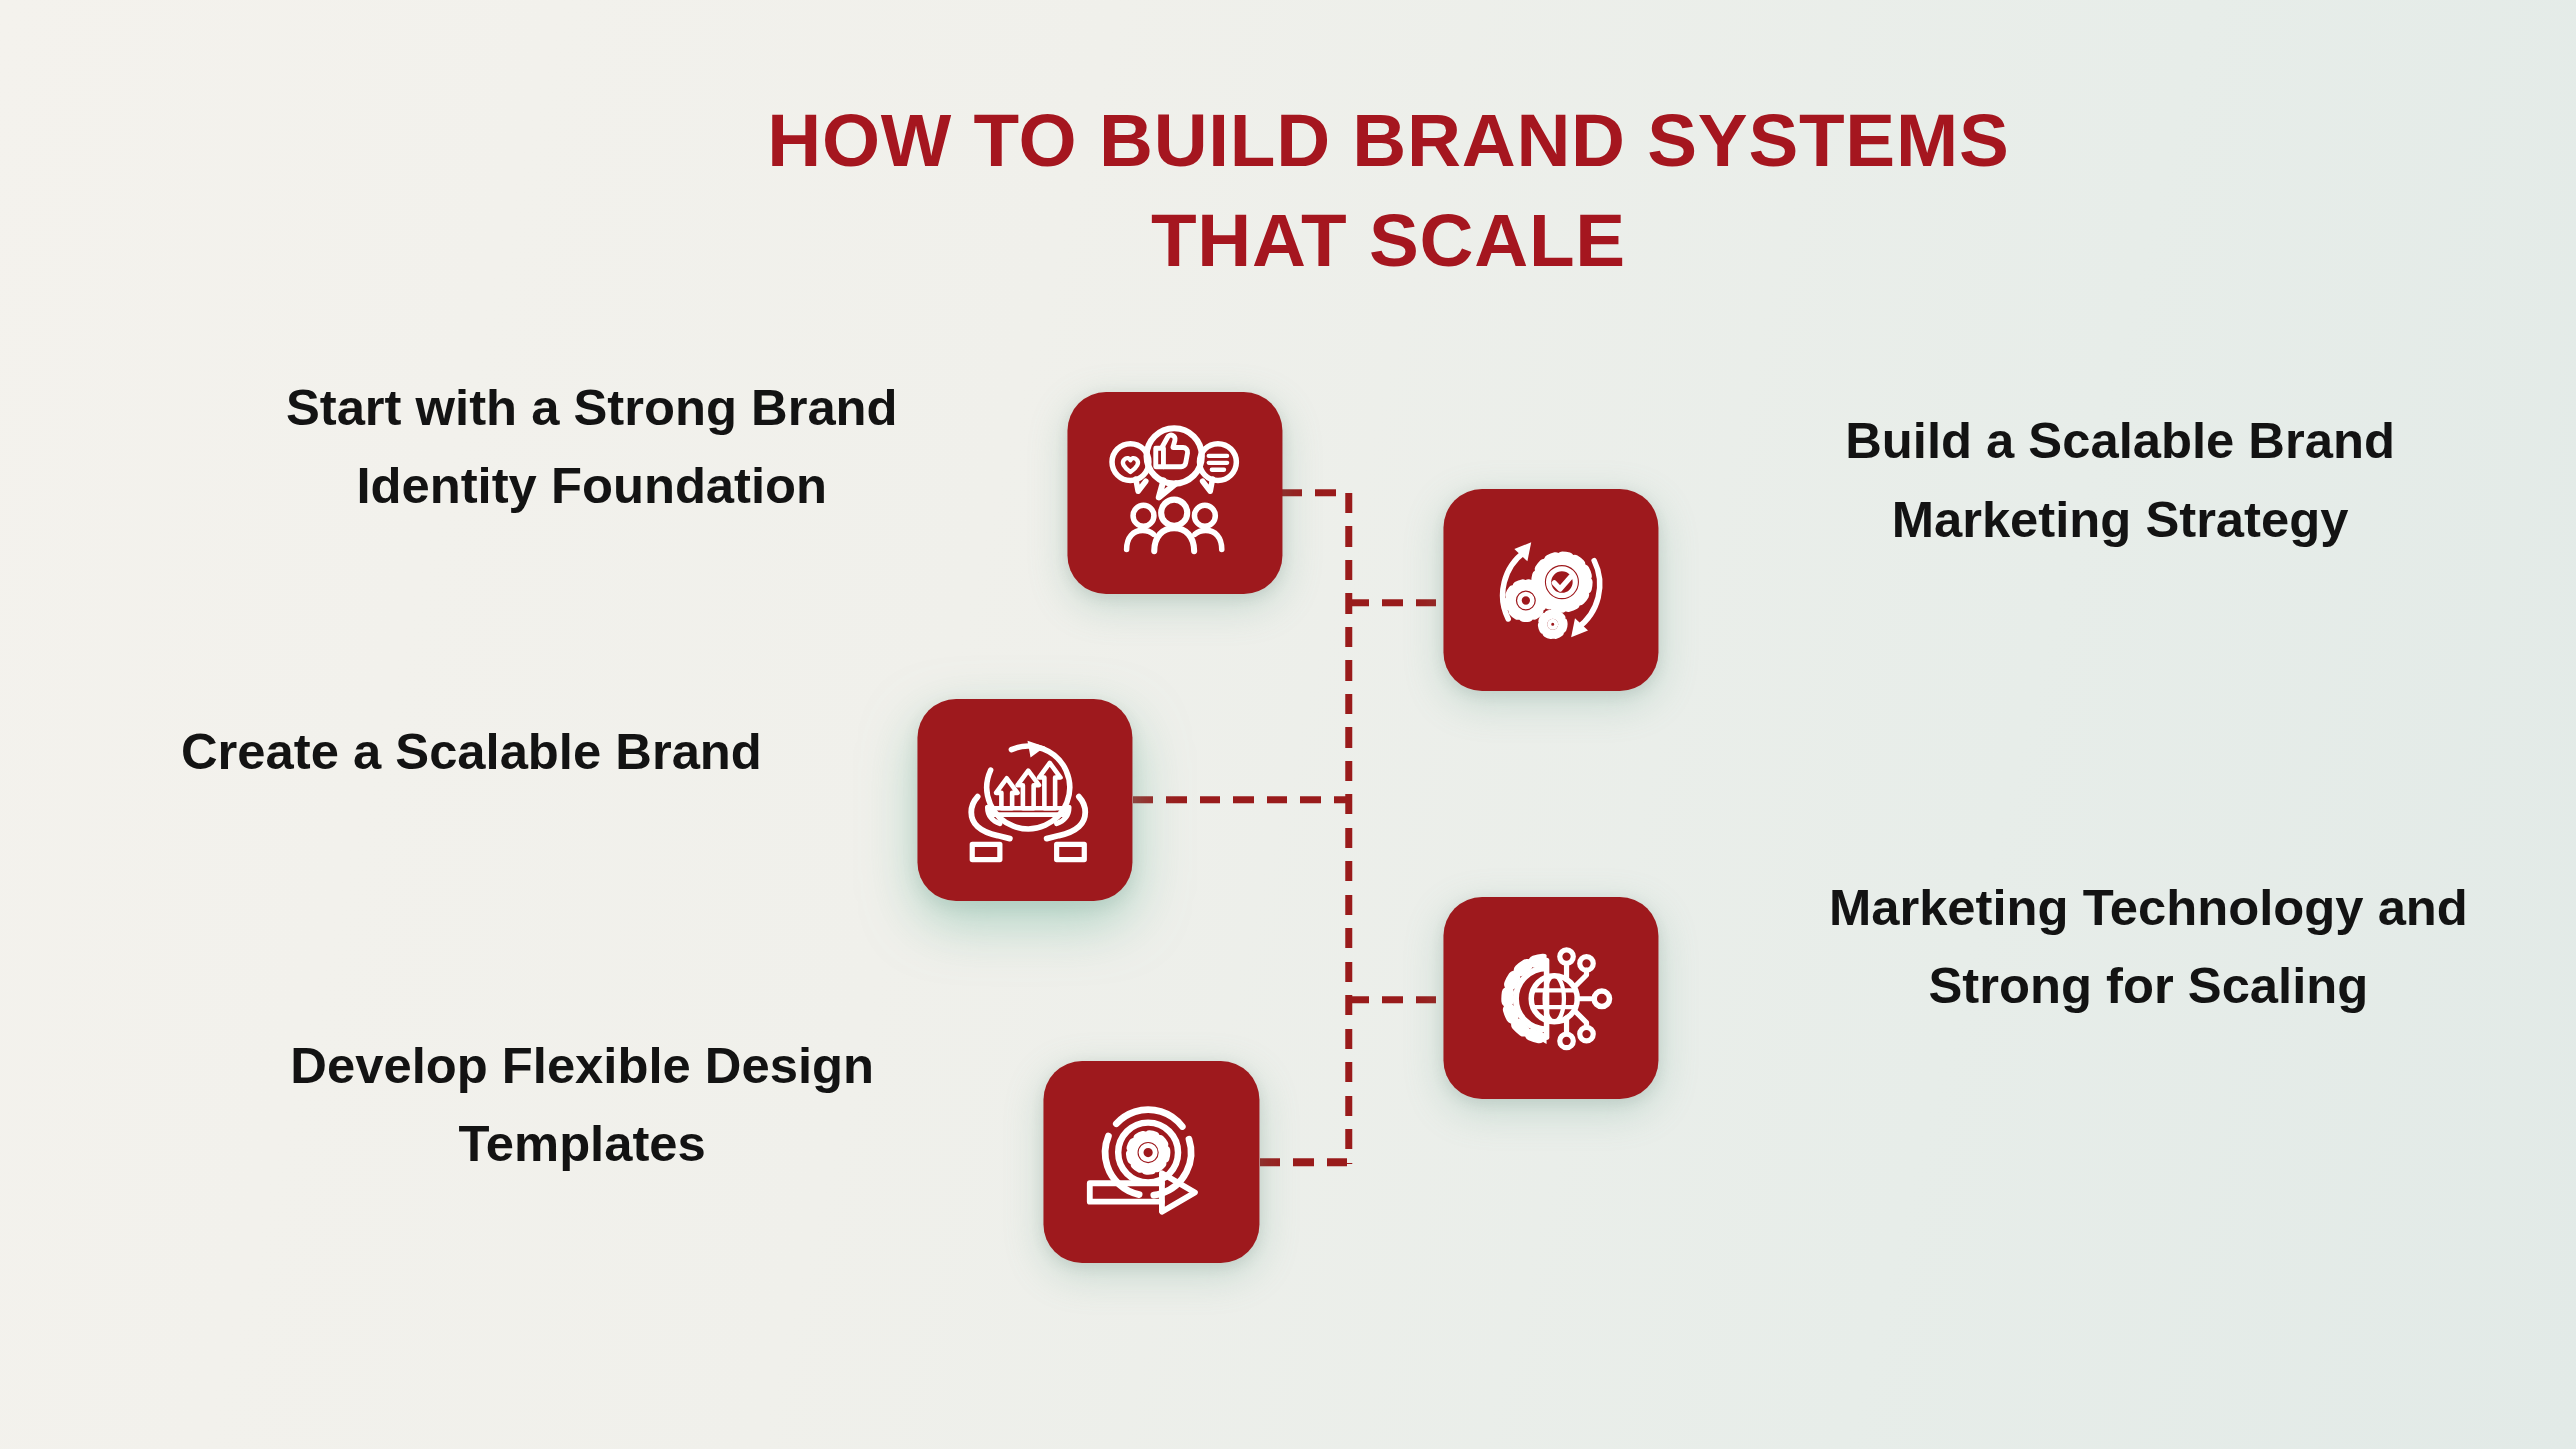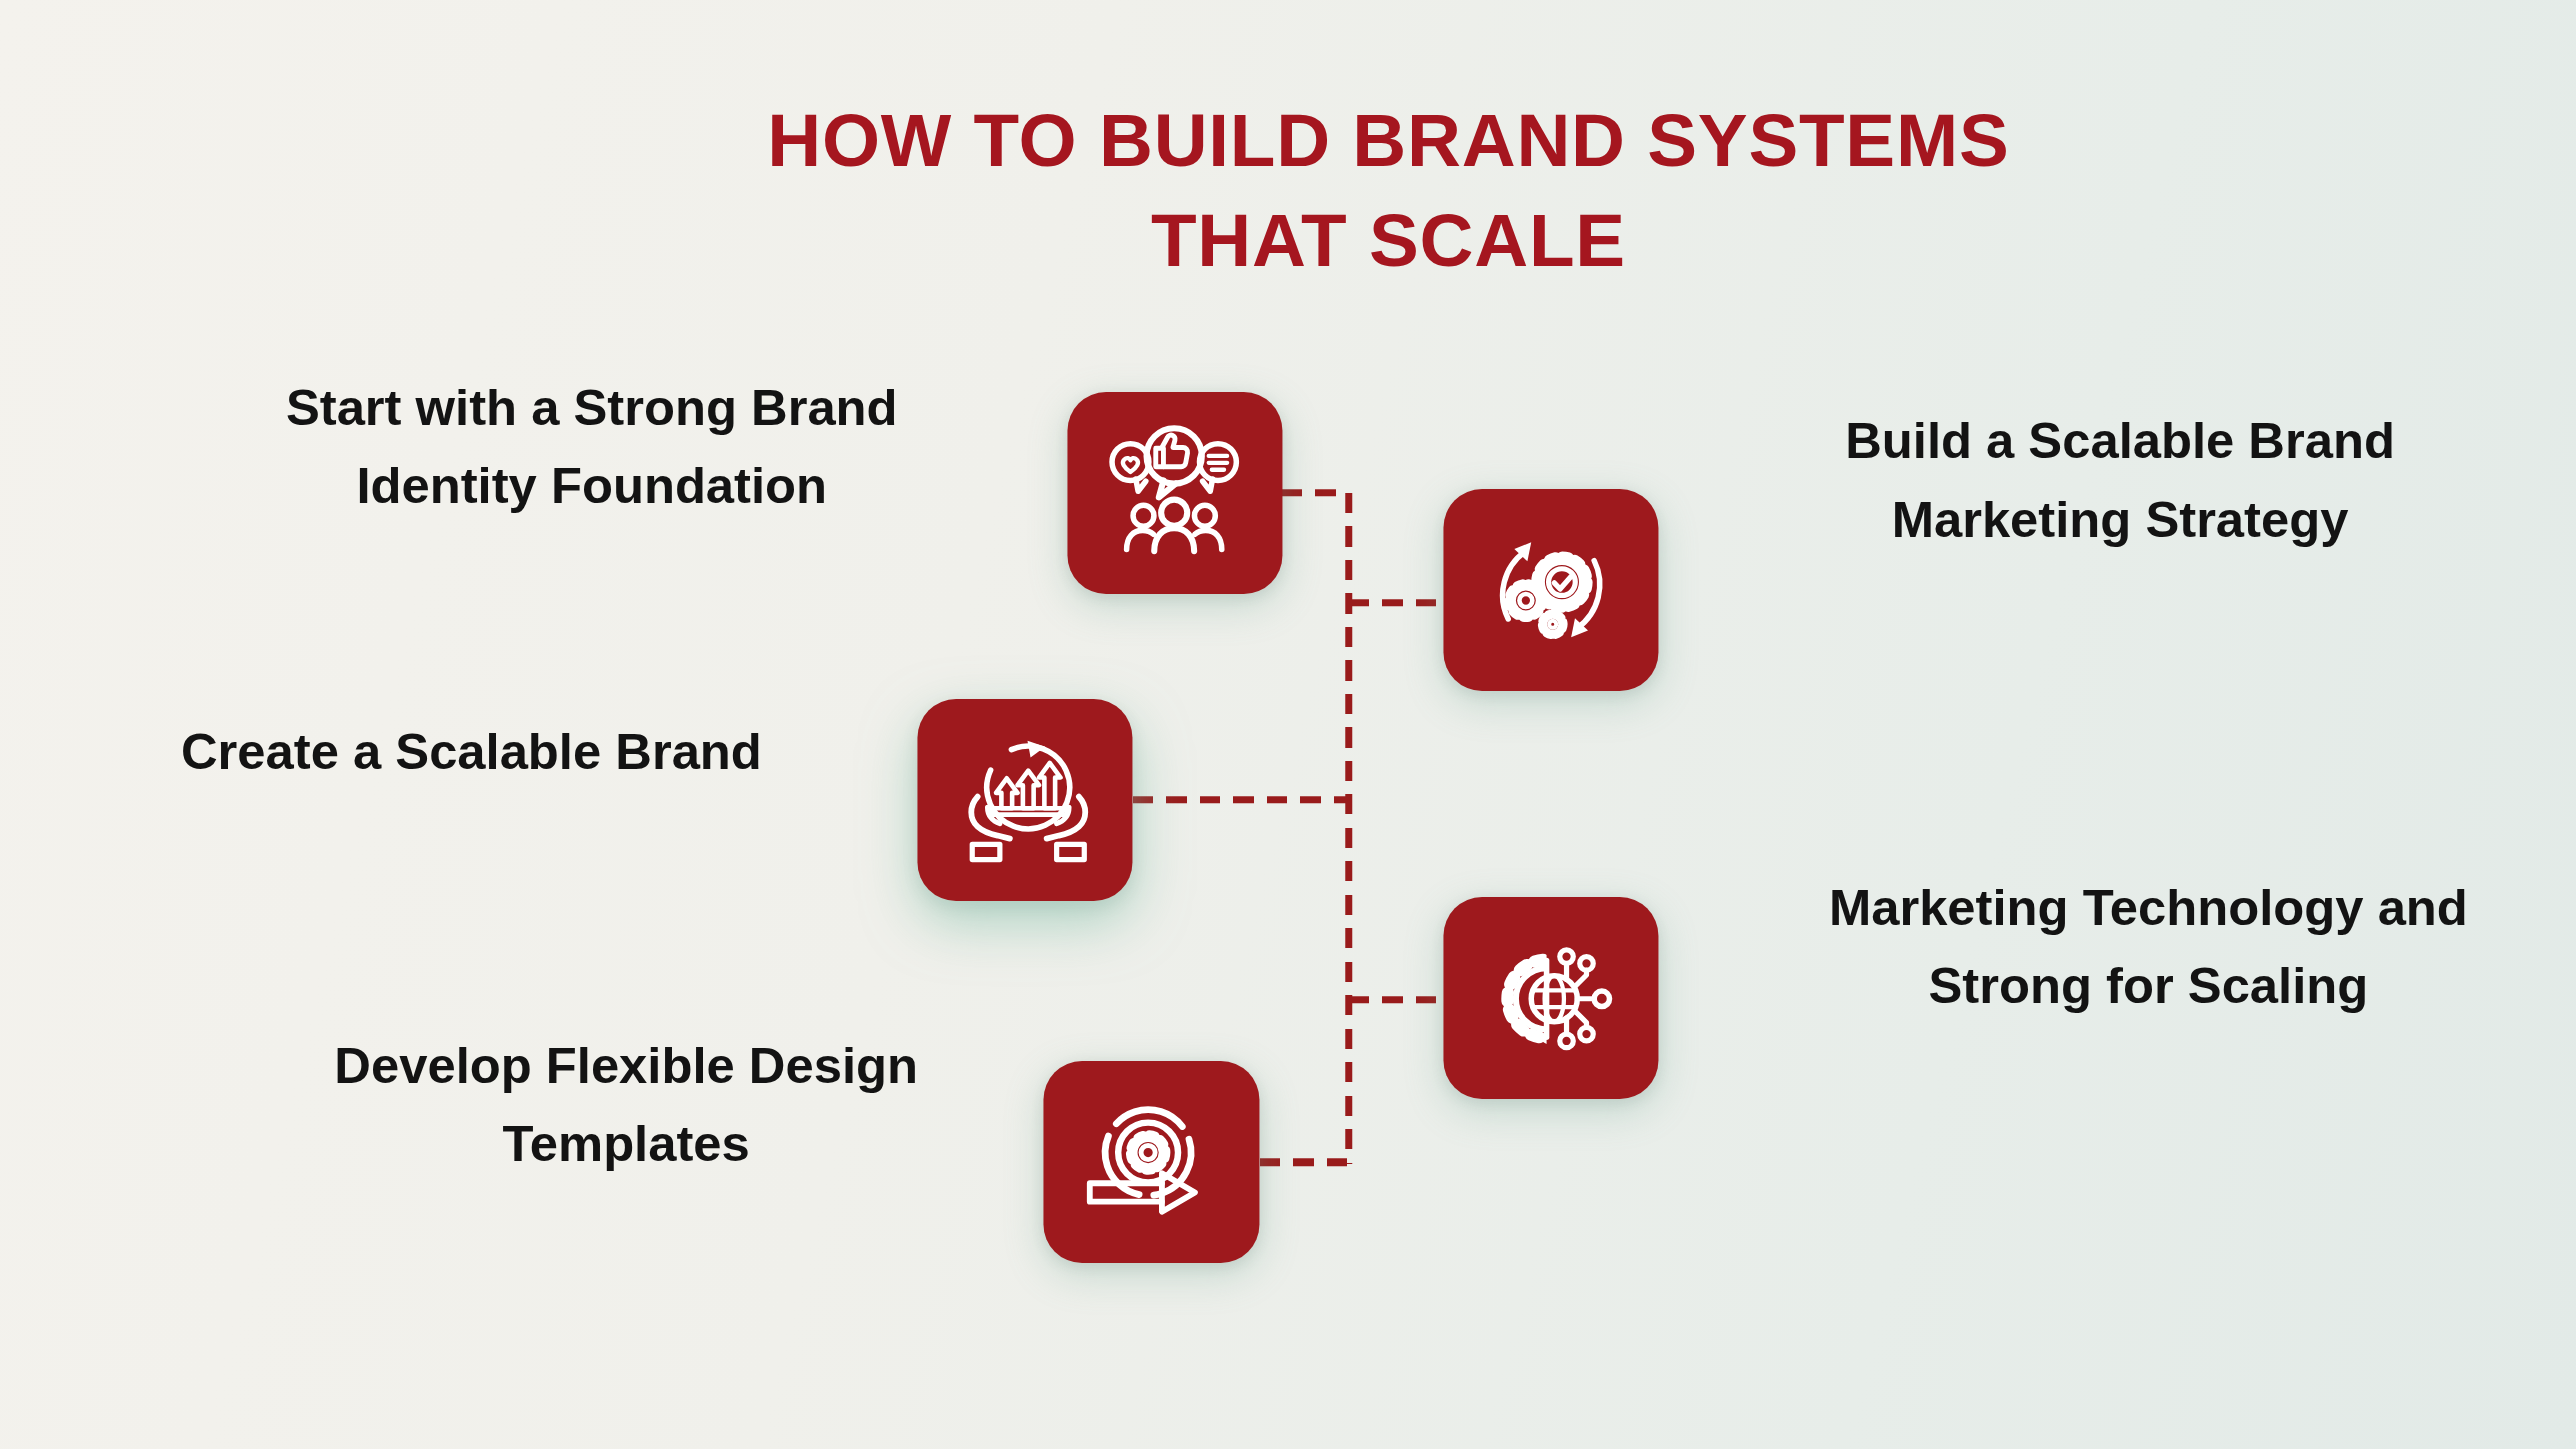--- a/index.html
+++ b/index.html
@@ -33,21 +33,21 @@
   .vline{
     position:absolute;width:.29vw;transform:translateX(-50%);
     background:repeating-linear-gradient(180deg,#991B1B 0,#991B1B .78vw,transparent .78vw,transparent 1.3vw);
   }
   
   #label-identity{left:22.7%;top:30.9%customer;}
   #label-identity{left:22.7%;top:30.9%;margin-left:7px;}
   #label-marketing{left:82.3%;top:33.2%;}
   #label-guidelines{left:18.3%;top:51.9%;}
   #label-technology{left:83.4%;top:65.4%;}
-  #label-templates{left:22.6%;top:76.3%;margin-left:44px;}
+  #label-templates{left:22.6%;top:76.3%;}
   #card-identity{left:45.6%;top:34.0%;}
   #card-marketing{left:60.2%;top:40.7%;}
   #card-guidelines{left:39.8%;top:55.2%;}
   #card-technology{left:60.2%;top:68.9%;}
   #card-templates{left:44.7%;top:80.2%;}
   #conn-h1{left:49.75%;top:34.0%;width:2.61%;}
   #conn-h2{left:52.36%;top:41.6%;width:3.63%;}
   #conn-h3{left:44.0%;top:55.2%;width:8.36%;}
   #conn-h4{left:52.36%;top:69.0%;width:3.63%;}
   #conn-h5{left:48.9%;top:80.2%;width:3.46%;}

